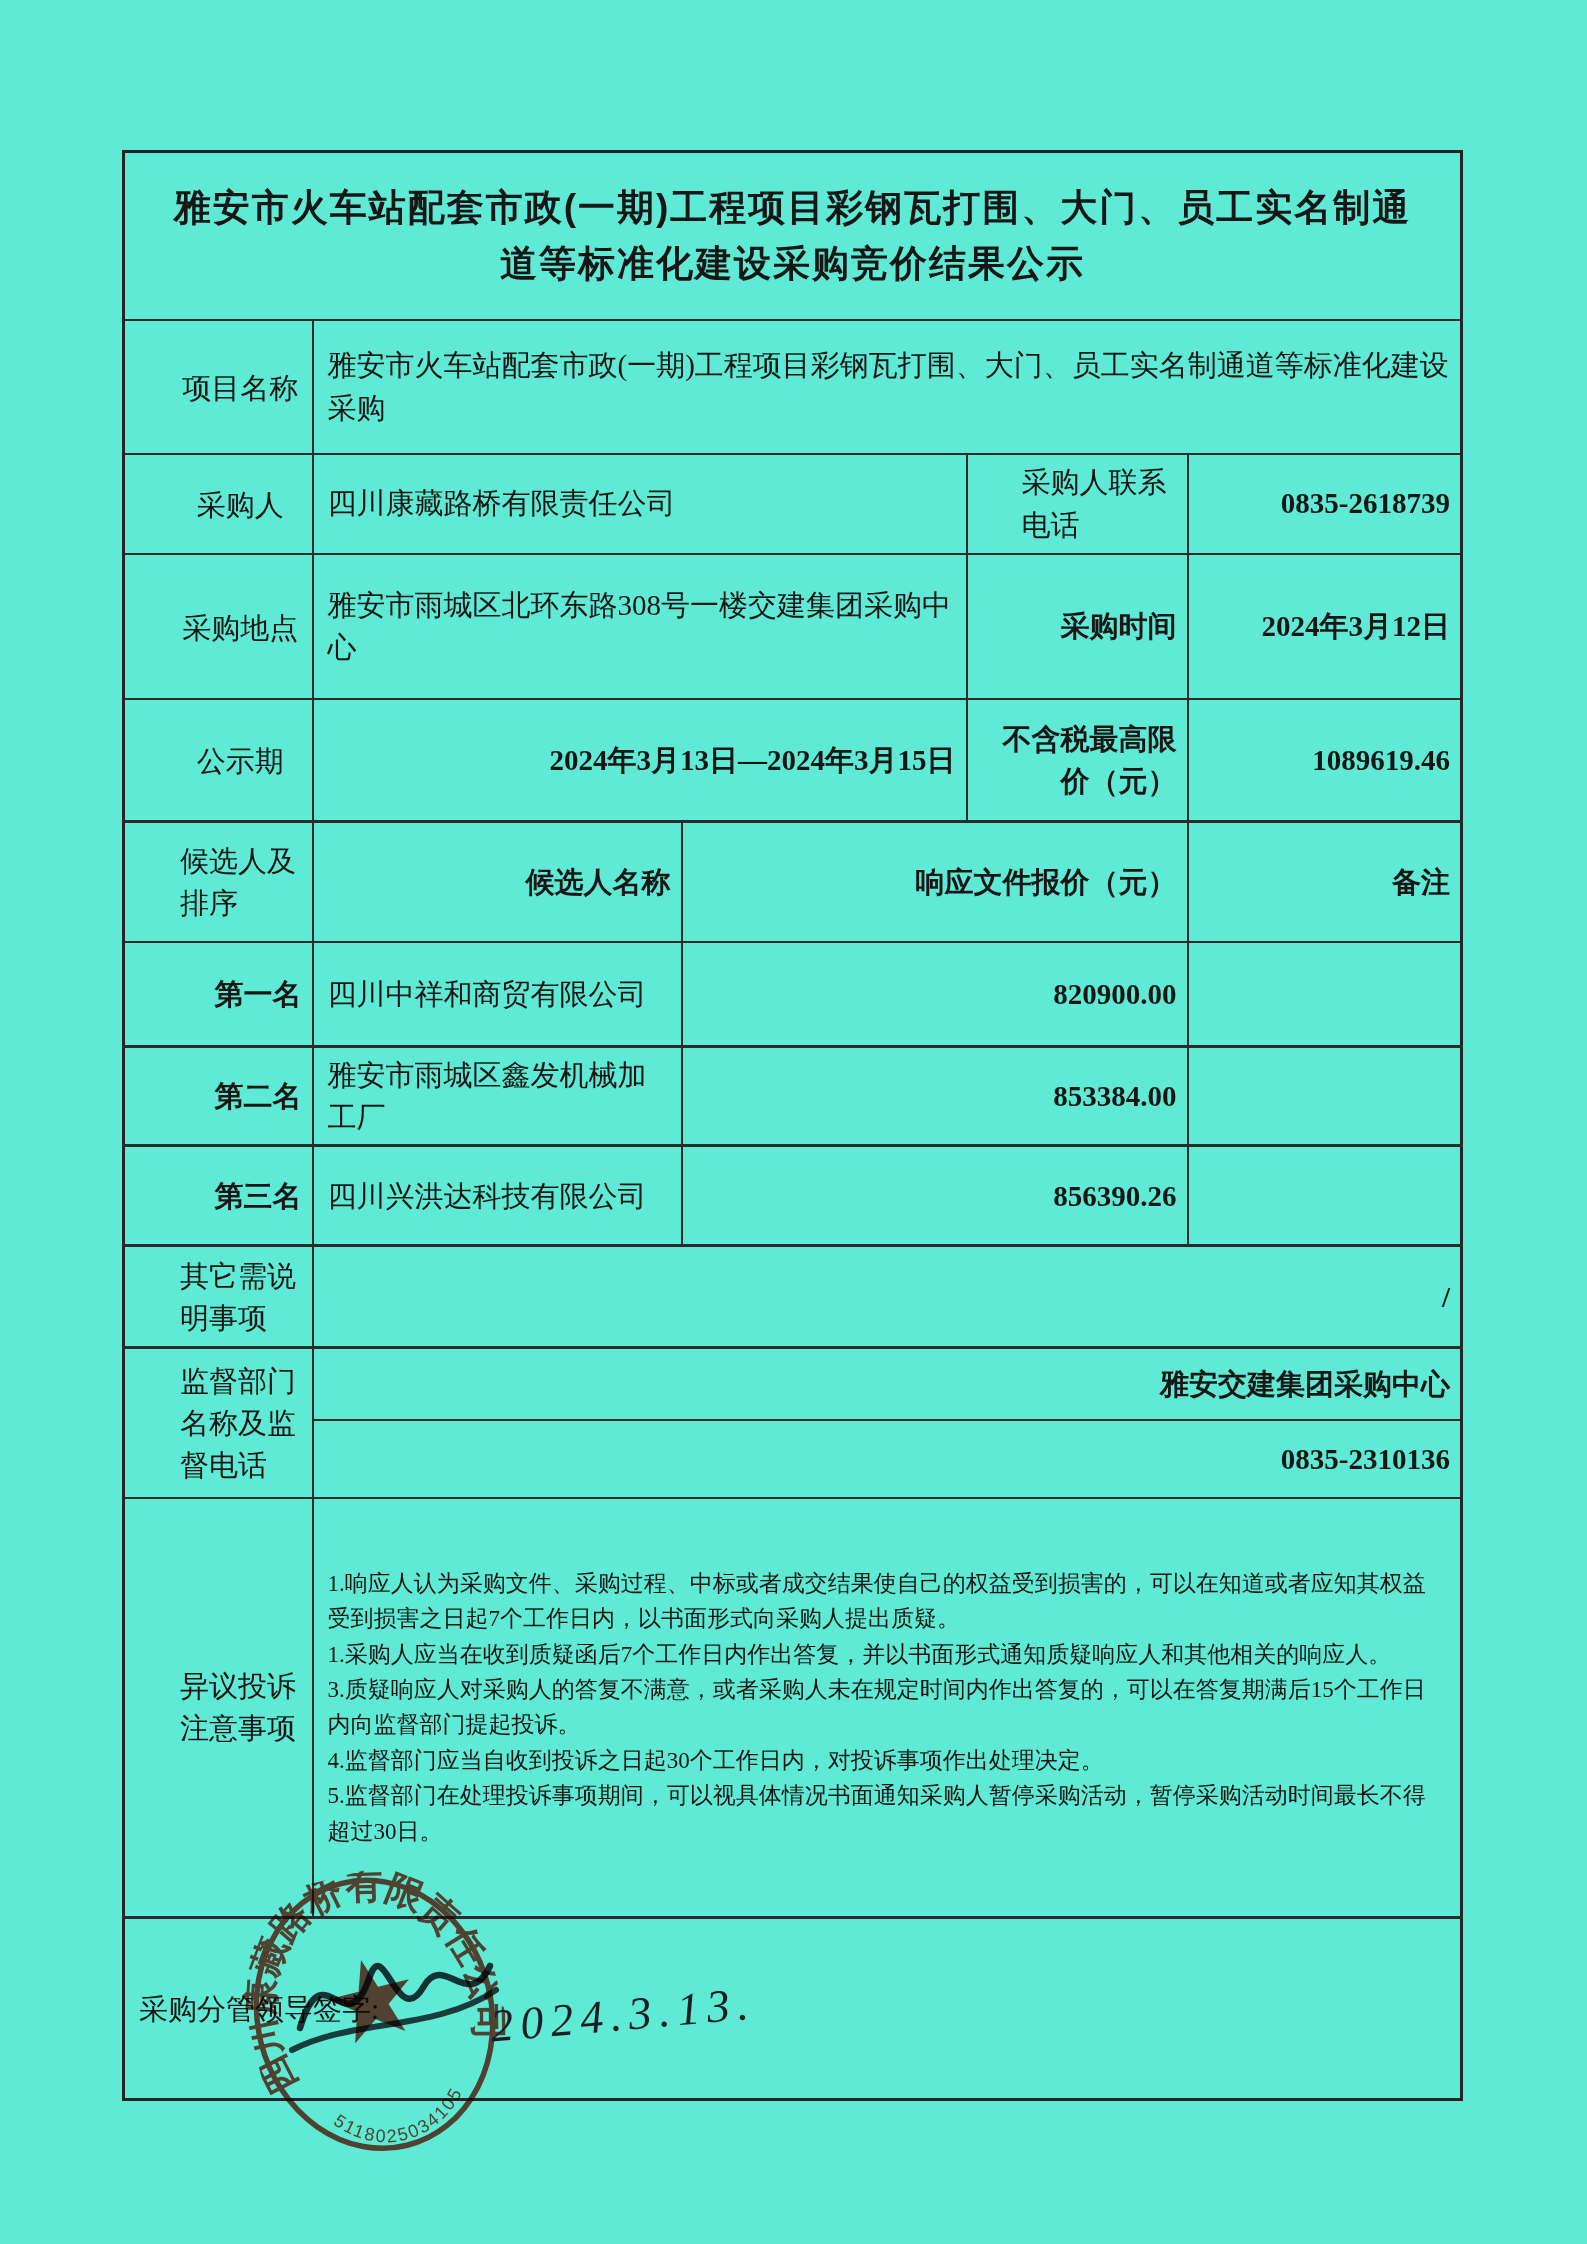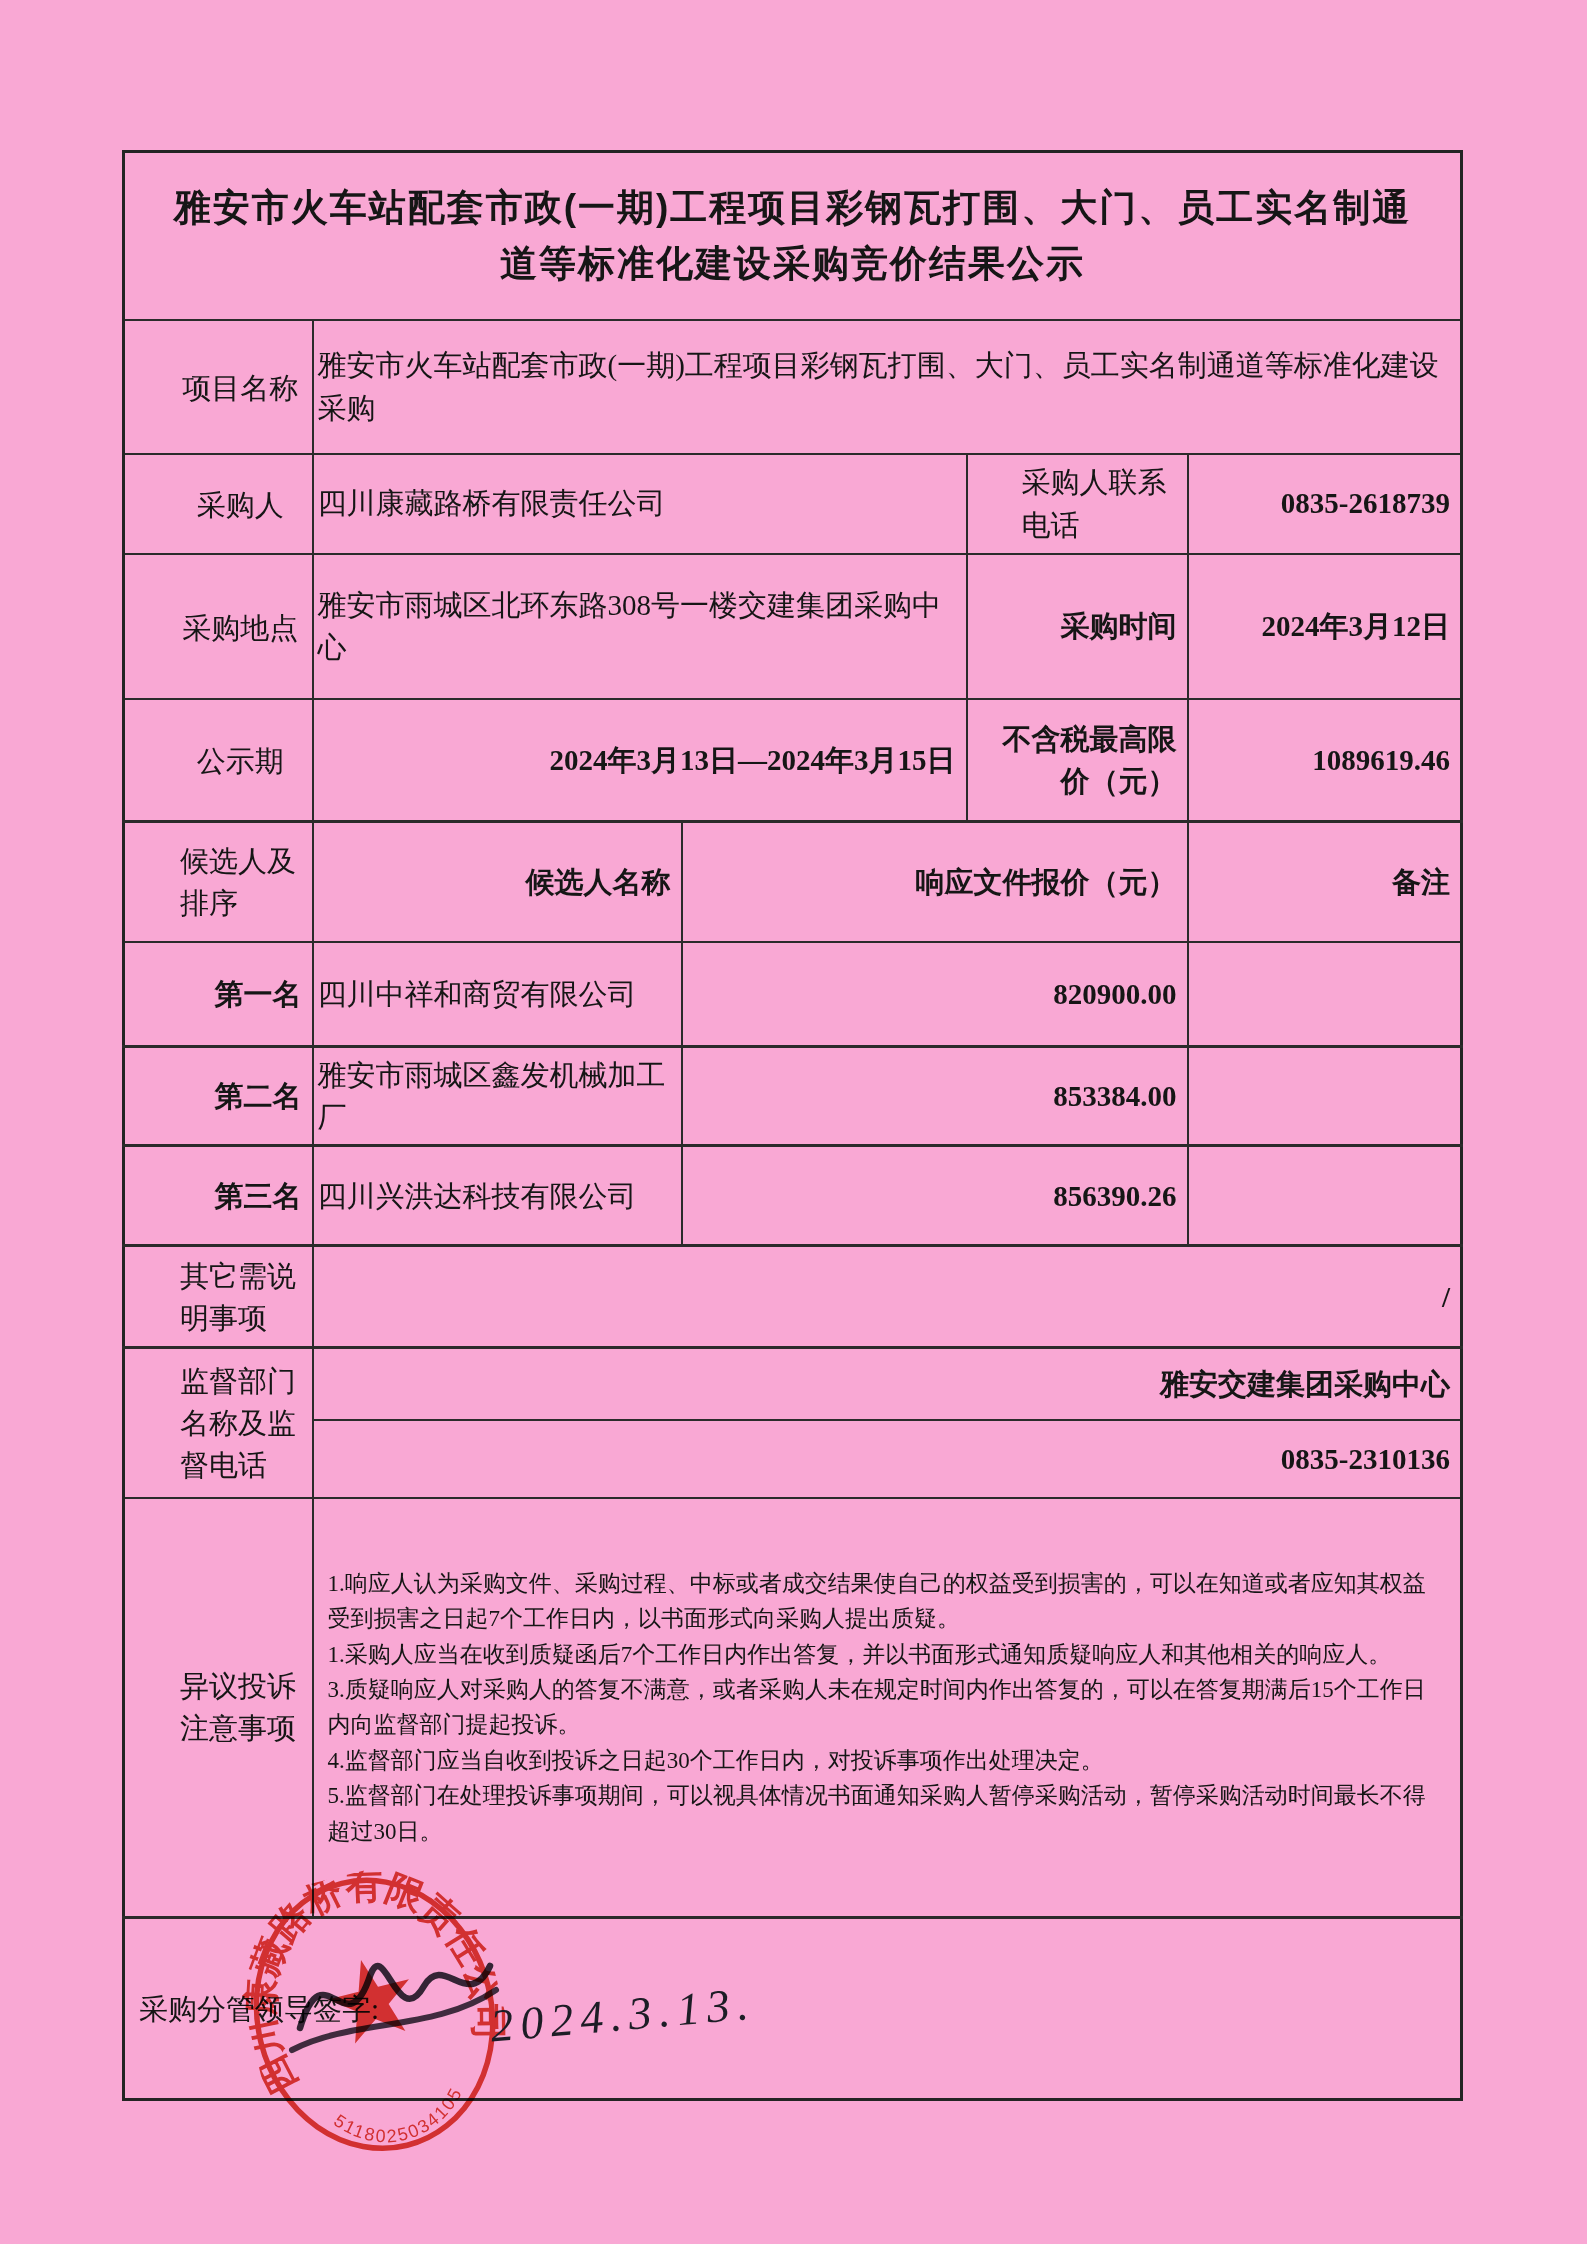--- a/index.html
+++ b/index.html
@@ -1,20 +1,20 @@
 <!DOCTYPE html>
 <html><head>
 <meta charset="utf-8">
 <style>
   * { margin:0; padding:0; box-sizing:border-box; }
   html,body { background:#e9e9e7; }
   .page {
     position:relative;
     width:1587px; height:2244px;
-    background:#f9a8d4;
+    background:#5eead4;
     overflow:hidden;
     font-family:"Liberation Serif","DejaVu Serif",serif;
     color:#161616;
   }
   table.doc-table {
     position:absolute; left:122px; top:150px;
     width:1338px;
     border-collapse:collapse;
     table-layout:fixed;
     border:3px solid #242424;
@@ -37,21 +37,21 @@
     padding:10px 38px;
   }
   td.lab { text-align:center; }
   .lbl {
     display:inline-block;
     max-width:4.15em;
     text-align:left;
     vertical-align:middle;
     margin-left:44px;
   }
-  td.left   { text-align:left;  padding-left:4px; }
+  td.left   { text-align:left;  padding-left:14px; }
   td.center { text-align:right;font-weight:bold; }
   td.objection { padding:14px 20px 14px 14px; }
   .obj-item { font-size:23px; line-height:1.54; text-align:left; }
   td.sig-cell { text-align:left; padding-left:14px; }
   tr.hb td { border-bottom-width:3px; }
 
   
   .stamp {
     position:absolute; left:250px; top:1872px;
     width:252px; height:288px;

